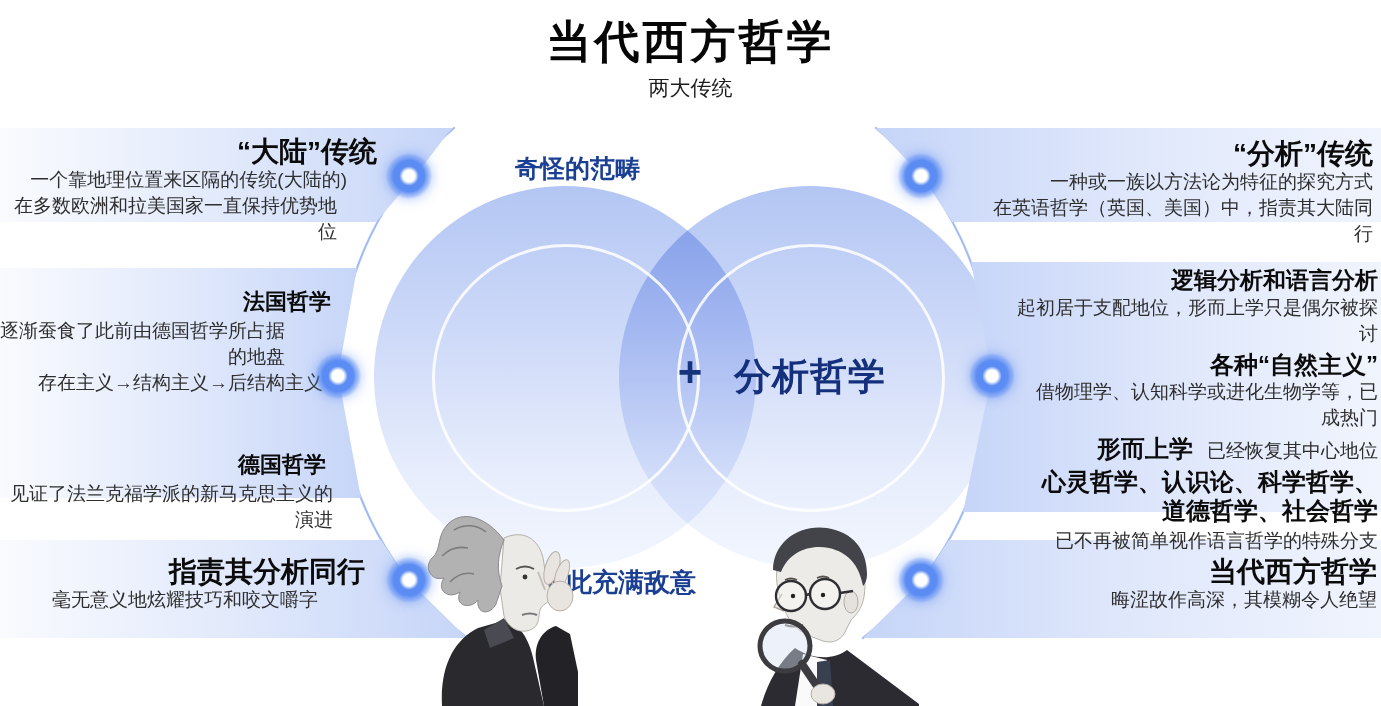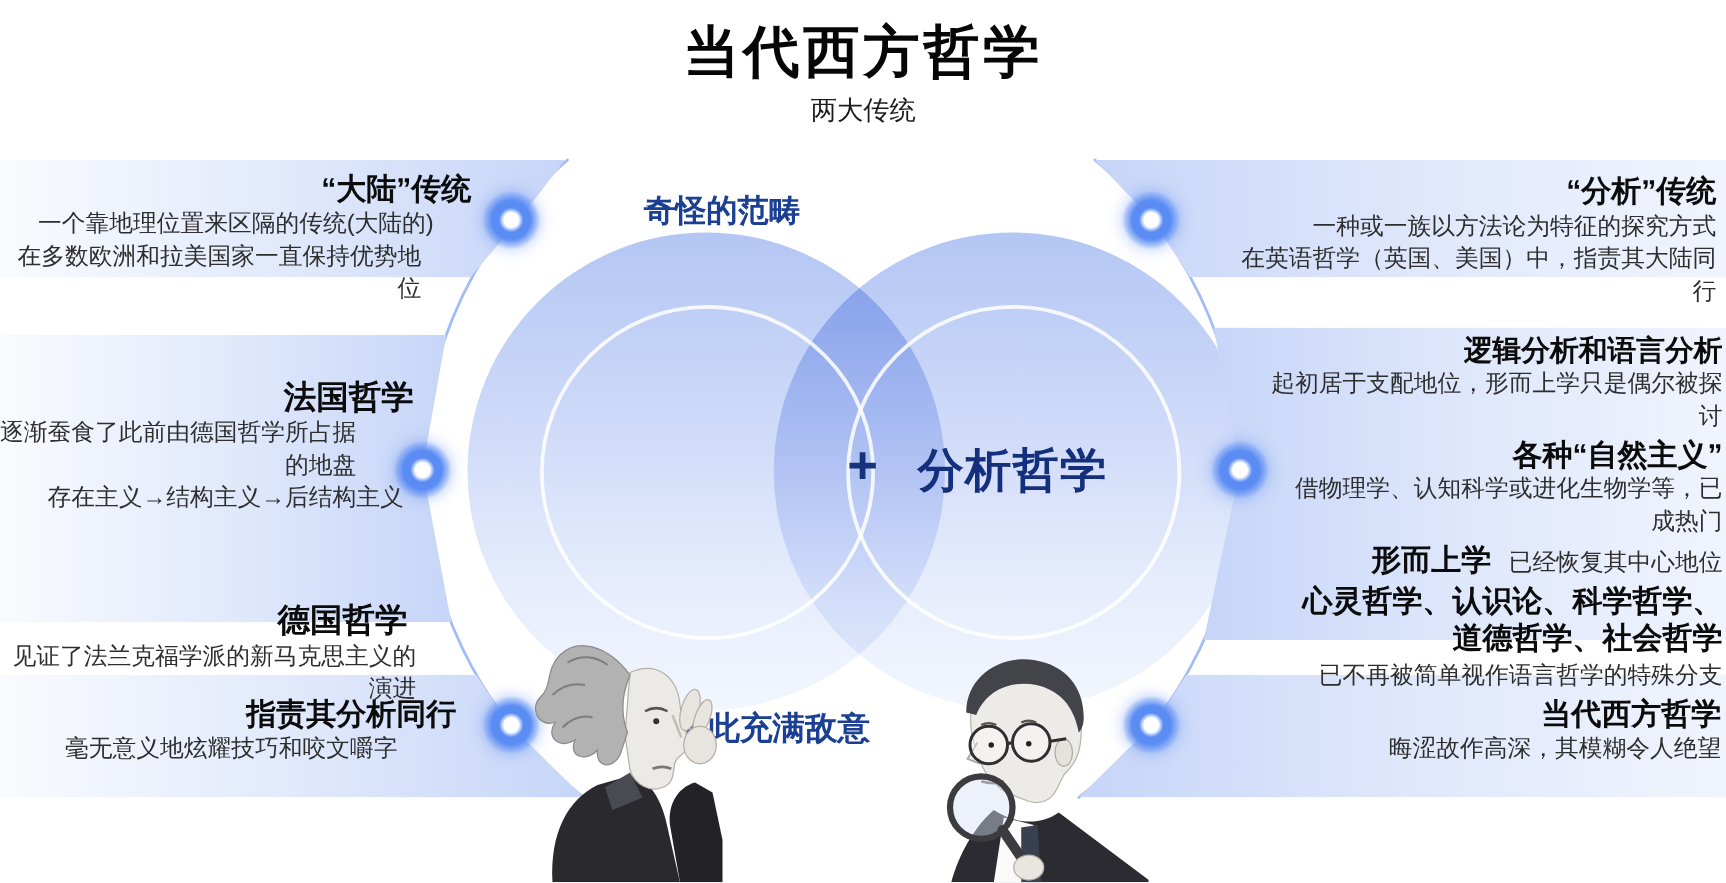--- a/index.html
+++ b/index.html
@@ -42,26 +42,26 @@
   .bar-lb{left:0;top:540px;width:470px;height:98px;
     clip-path:polygon(0 0,381px 0,406px 38px,467px 98px,0 98px);}
   .bar-rt{left:876px;top:128px;width:505px;height:94px;
     clip-path:polygon(0 0,505px 0,505px 94px,76px 94px,47px 49px);}
   .bar-rm{left:963px;top:262px;width:418px;height:250px;
     clip-path:polygon(8px 0,418px 0,418px 250px,0 250px,29px 113px);}
   .bar-rb{left:863px;top:540px;width:518px;height:98px;
     clip-path:polygon(86px 0,518px 0,518px 98px,0 98px,61px 38px);}
   
   .ptxt{z-index:4;color:#2e2e2e;font-size:19px;line-height:26px;}
-  .ptxt .t{font-weight:800;color:#0b0b0b;font-size:24px;line-height:31px;}
+  .ptxt .t{font-weight:800;color:#0b0b0b;font-size:28px;line-height:31px;}
   .ptxt.left-side{text-align:right;}
   .ptxt.right-side{text-align:right;}
   .txt-lt{left:0;top:136px;width:380px;}
   .txt-lm{left:0;top:285px;width:333px;}
-  .txt-lm .t{font-size:26px;line-height:33px;margin-top:16px;}
+  .txt-lm .t{font-size:22px;line-height:33px;}
   .txt-lb{left:0;top:556px;width:368px;}
   .txt-rt{left:953px;top:138px;width:420px;}
   .txt-rm{left:1003px;top:265px;width:375px;}
   .txt-rm .t{font-size:23px;line-height:30px;}
   .txt-rm .big{font-size:24px;line-height:29px;}
   .txt-rb{left:977px;top:556px;width:400px;}
   .inline-note{font-weight:400;color:#2e2e2e;font-size:19px;margin-left:14px;}
   .sp{height:52px;}
   
   .glow-dot{width:46px;height:46px;margin:-23px 0 0 -23px;border-radius:50%;z-index:5;

